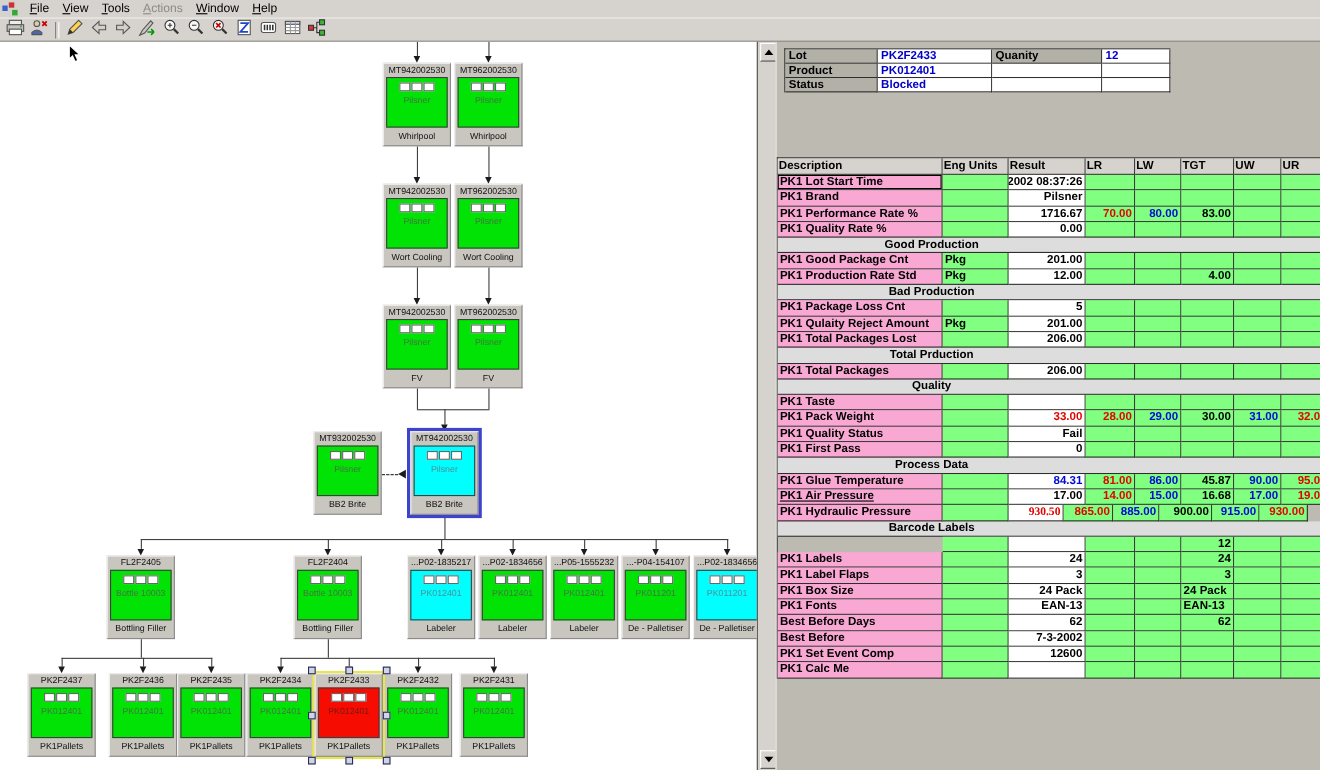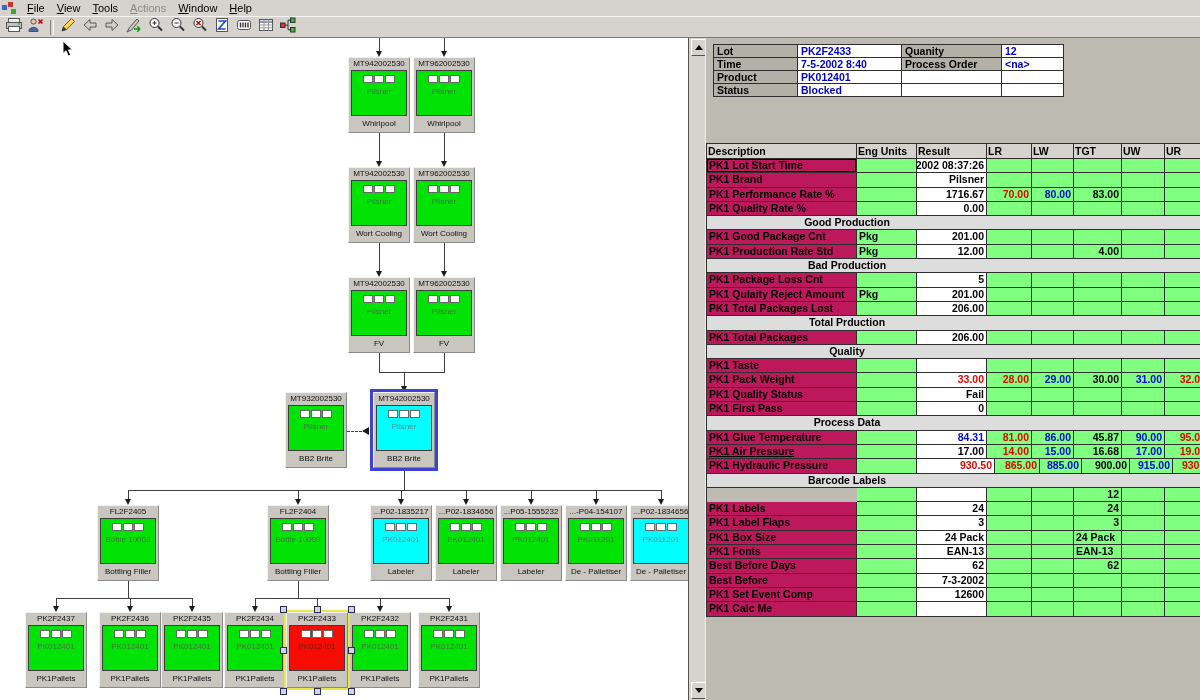--- a/index.html
+++ b/index.html
@@ -49,21 +49,21 @@
   .irow{display:flex}
   .ic{height:13px;line-height:13px;font-size:10.5px;font-weight:bold;border-right:1px solid #2e2e2e;border-bottom:1px solid #2e2e2e;padding:0 3px;box-sizing:border-box;white-space:nowrap;overflow:hidden}
   .il{background:#b3b0a8;color:#000}
   .iv{background:#fff;color:#0000c8}
   .iv.ra{text-align:right}
   .rtbl{position:absolute;left:0;top:105px;width:502px;border-top:1px solid #2e2e2e;border-left:1px solid #2e2e2e;box-sizing:border-box}
   .rrow{display:flex;height:14.3px}
   .rrow.rhead{height:15px}
   .rc{box-sizing:border-box;border-right:1px solid #2e2e2e;border-bottom:1px solid #2e2e2e;font-size:10.5px;font-weight:bold;line-height:13.3px;position:relative;overflow:hidden;white-space:nowrap;flex:none}
   .rh{background:#d6d3ce;padding-left:1px;line-height:14px}
-  .rdesc{background:#be185d;padding-left:2px}
+  .rdesc{background:#f9a8d4;padding-left:2px}
   .rdesc.sel{box-shadow:inset 0 0 0 1px #000}
   .runits{background:#80ff80;padding-left:2px}
   .rres{background:#fff}
   .rval{background:#80ff80}
   .rin{position:absolute;right:2px;top:0}
   .rin.la{left:2px;right:auto}
   .tred{color:#e00600}.tblue{color:#0009d6}
   .rsec{height:14.3px;border-bottom:1px solid #2e2e2e;background:#dddddd;box-sizing:border-box;font-size:10.5px;font-weight:bold;line-height:13.3px}
   .rsec span{display:block;width:280px;text-align:center}
   .cursor{position:absolute;left:62px;top:40px;z-index:10}
@@ -513,26 +513,20 @@
     </div>
     <div class="rpanel">
       <div class="itbl" id="infotable">
           <div class="irow">
             <div class="ic il" style="width: 84px;">Lot</div>
             <div class="ic iv" style="width: 104px;">PK2F2433</div>
             <div class="ic il" style="width: 100px;">Quanity</div>
             <div class="ic iv" style="width: 62px;">12</div>
           </div>
           <div class="irow">
-            <div class="ic il" style="width: 84px;">Time</div>
-            <div class="ic iv" style="width: 104px;">7-5-2002 8:40</div>
-            <div class="ic il" style="width: 100px;">Process Order</div>
-            <div class="ic iv" style="width: 62px;">&lt;na&gt;</div>
-          </div>
-          <div class="irow">
             <div class="ic il" style="width: 84px;">Product</div>
             <div class="ic iv" style="width: 104px;">PK012401</div>
             <div class="ic iv" style="width: 100px;"></div>
             <div class="ic iv" style="width: 62px;"></div>
           </div>
           <div class="irow">
             <div class="ic il" style="width: 84px;">Status</div>
             <div class="ic iv" style="width: 104px;">Blocked</div>
             <div class="ic iv" style="width: 100px;"></div>
             <div class="ic iv" style="width: 62px;"></div>
@@ -788,21 +782,21 @@
             <div class="rc rval" style="width: 43px;">
               <span class="rin tblue">17.00</span>
             </div>
             <div class="rc rval" style="width: 44px;">
               <span class="rin tred">19.00</span>
             </div>
           </div>
           <div class="rrow">
             <div class="rc rdesc" style="width: 150px;">PK1 Hydraulic Pressure</div>
             <div class="rc runits" style="width: 60px;"></div>
-            <div class="rc rres" style="width: 78px;">
+            <div class="rc rres" style="width: 50px; font-family: Liberation Serif, serif;">
               <span class="rin tred">930.50</span>
             </div>
             <div class="rc rval" style="width: 45px;">
               <span class="rin tred">865.00</span>
             </div>
             <div class="rc rval" style="width: 42px;">
               <span class="rin tblue">885.00</span>
             </div>
             <div class="rc rval" style="width: 48px;">
               <span class="rin">900.00</span>

